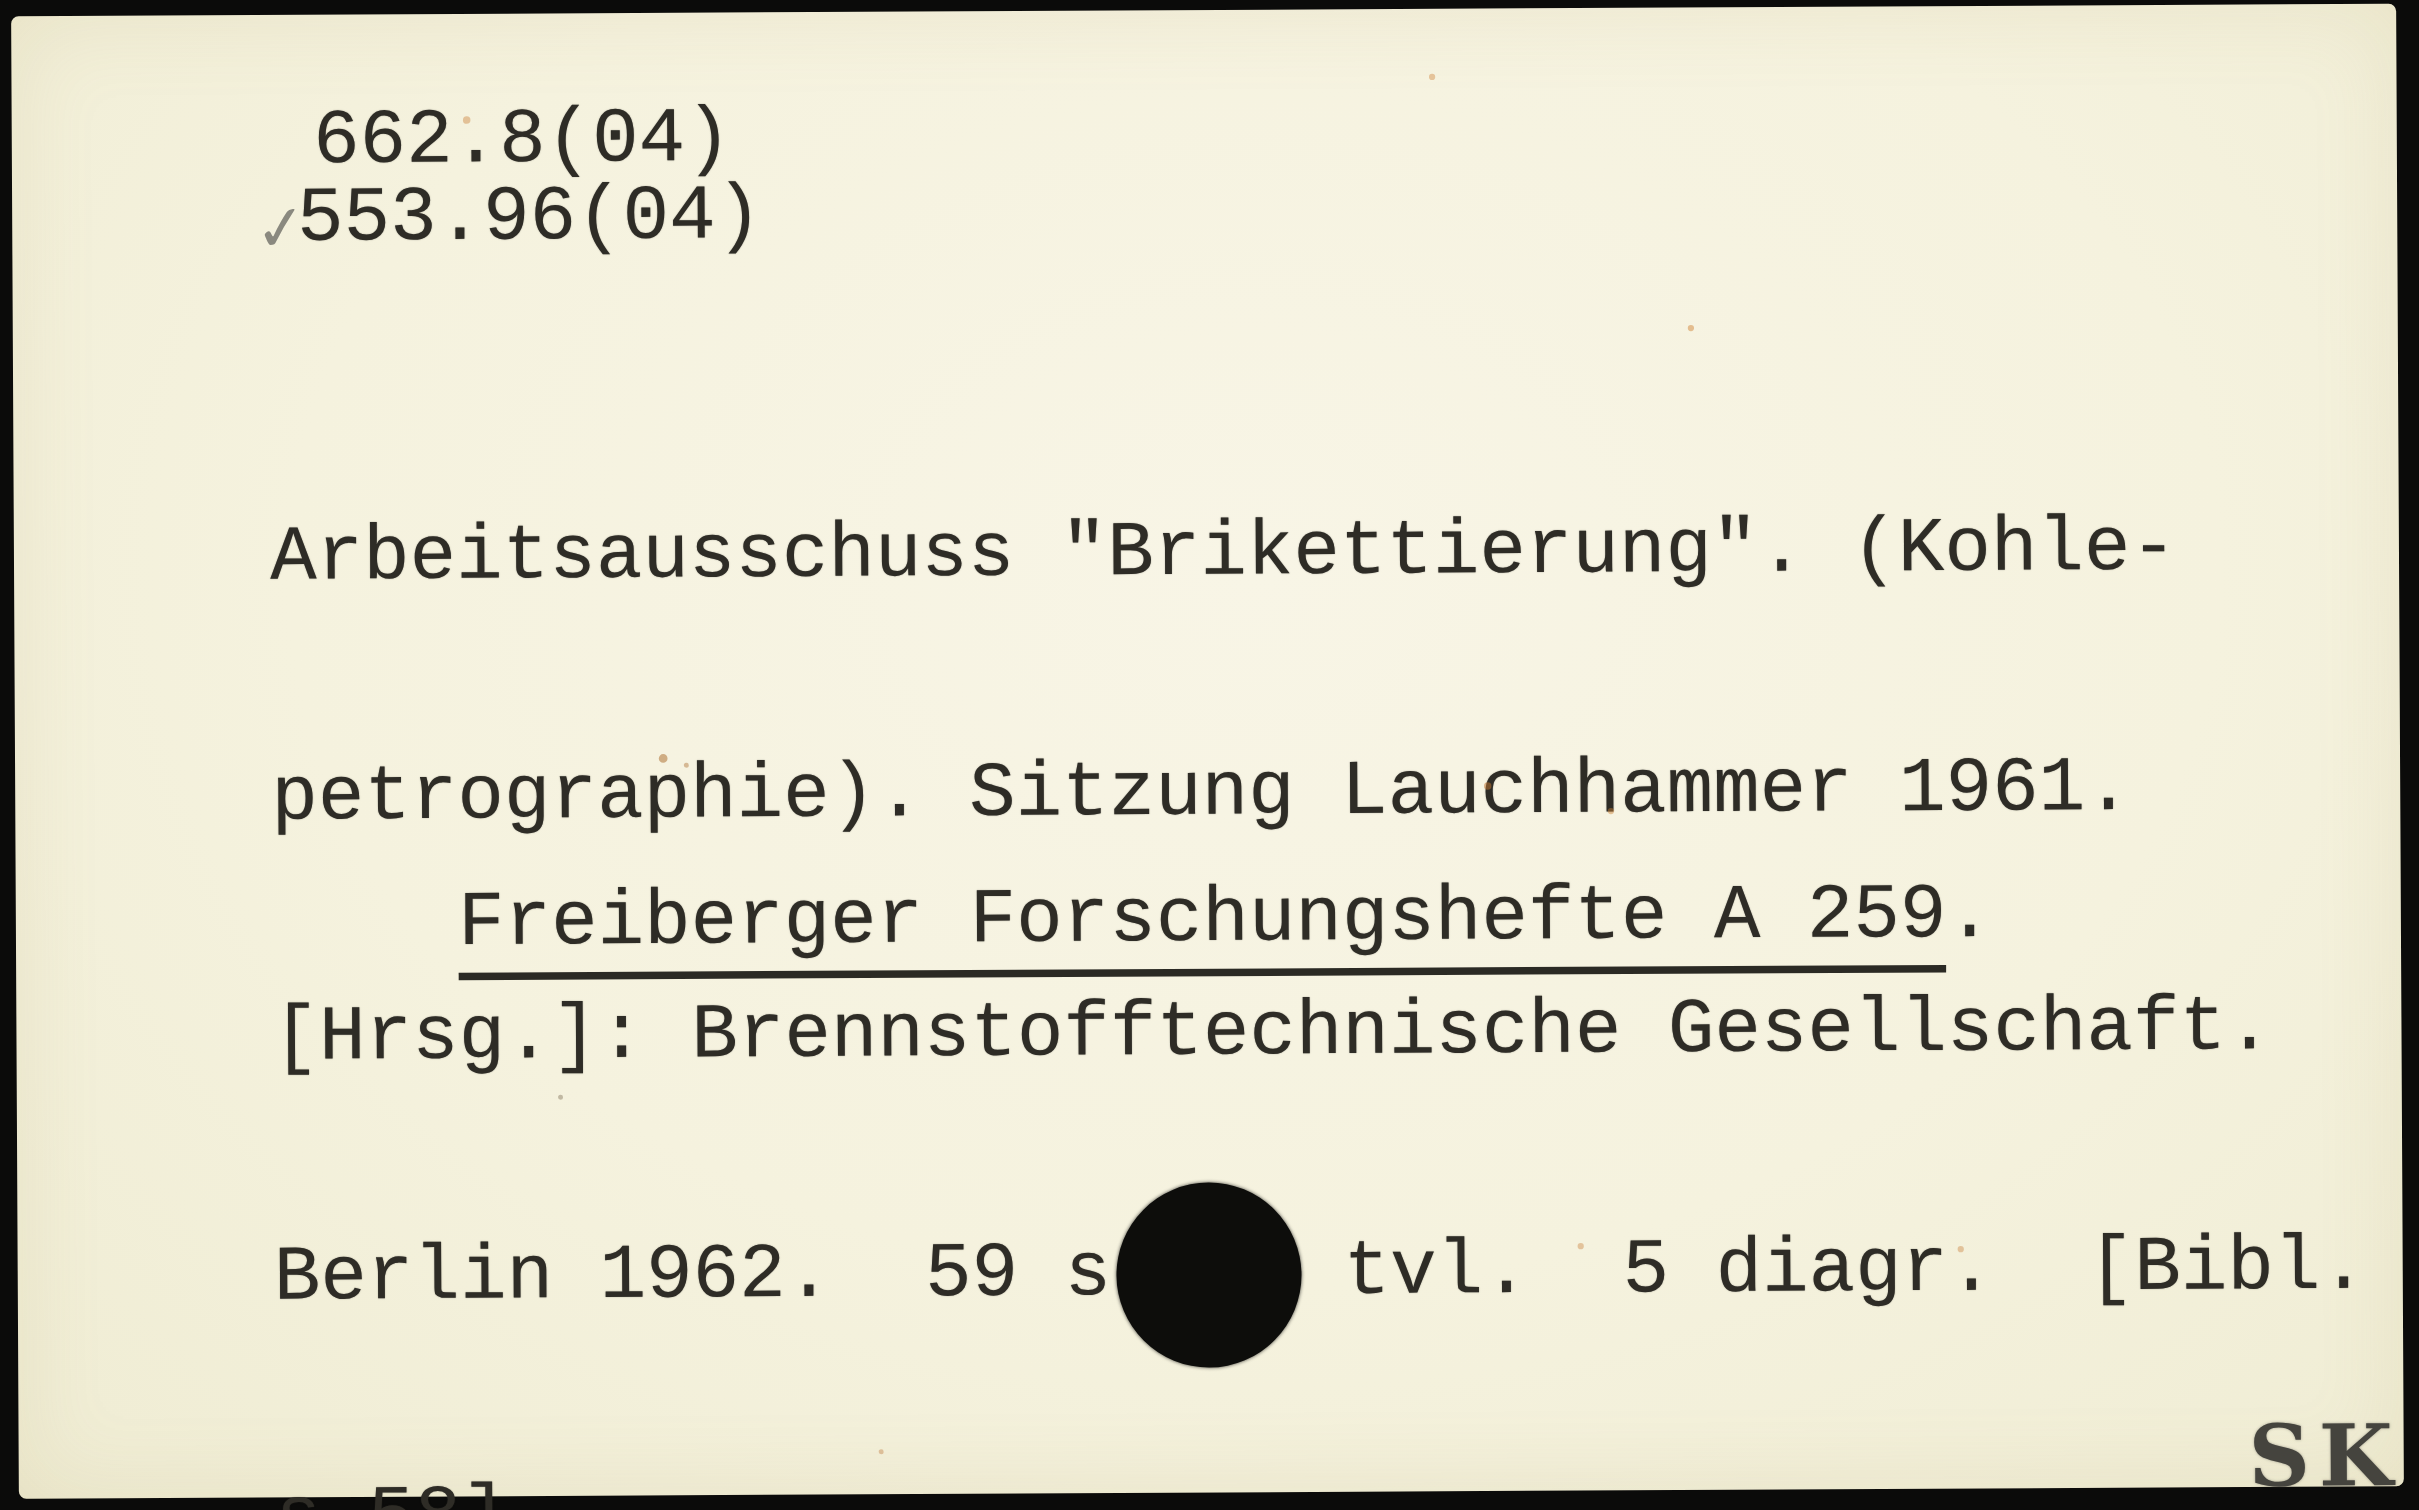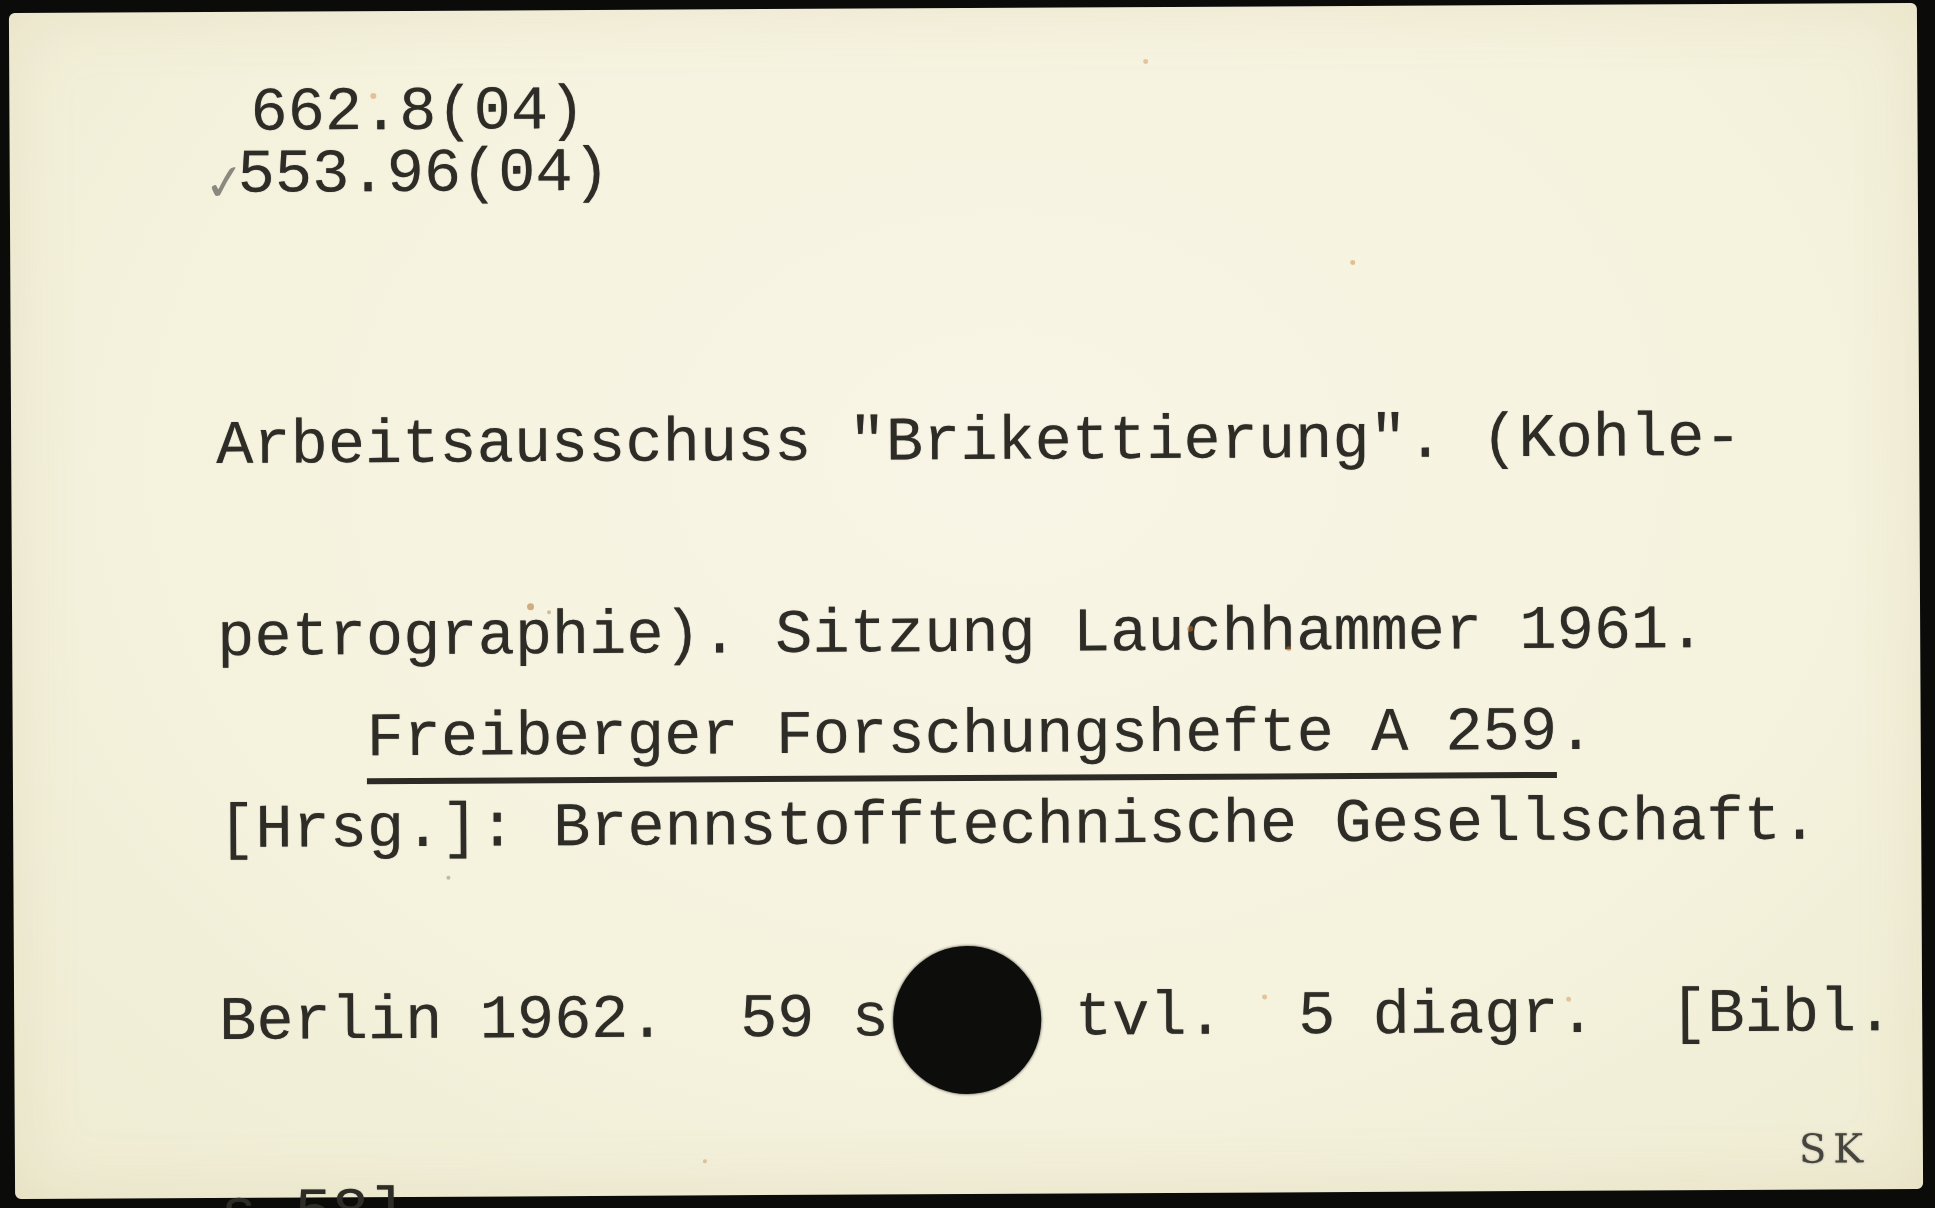--- a/index.html
+++ b/index.html
@@ -53,22 +53,22 @@
     left:879px;top:938px;
     width:148px;height:148px;
     border-radius:50%;
     background:#0d0d0b;
     box-shadow:0 0 3px rgba(13,13,11,0.8);
   }
   .stamp{
     position:absolute;
     left:1784px;top:1122px;
     font-family:"DejaVu Serif","Liberation Serif",serif;
-    font-weight:normal;
-    font-size:40px;
+    font-weight:bold;
+    font-size:68px;
     letter-spacing:7px;
     color:#45443e;
     text-shadow:0 0 2px rgba(69,68,62,0.5);
   }
   .speck{
     position:absolute;
     border-radius:50%;
   }
 </style>
 </head>

